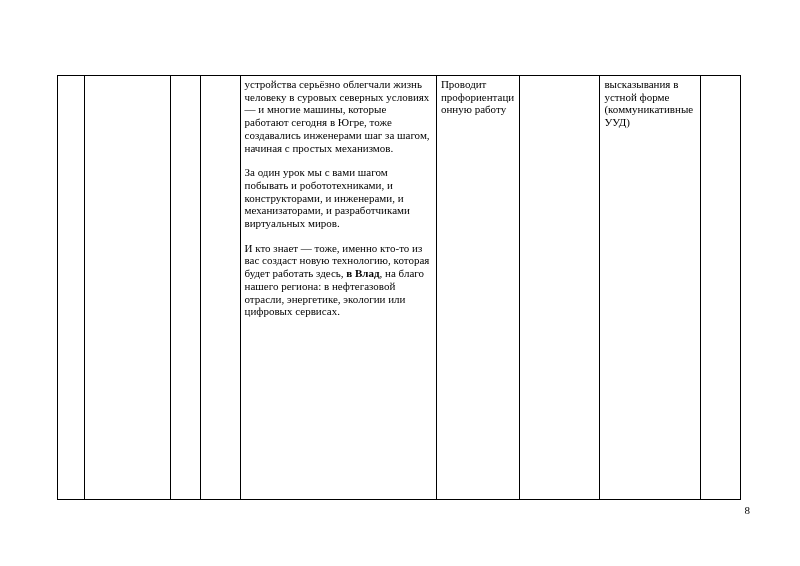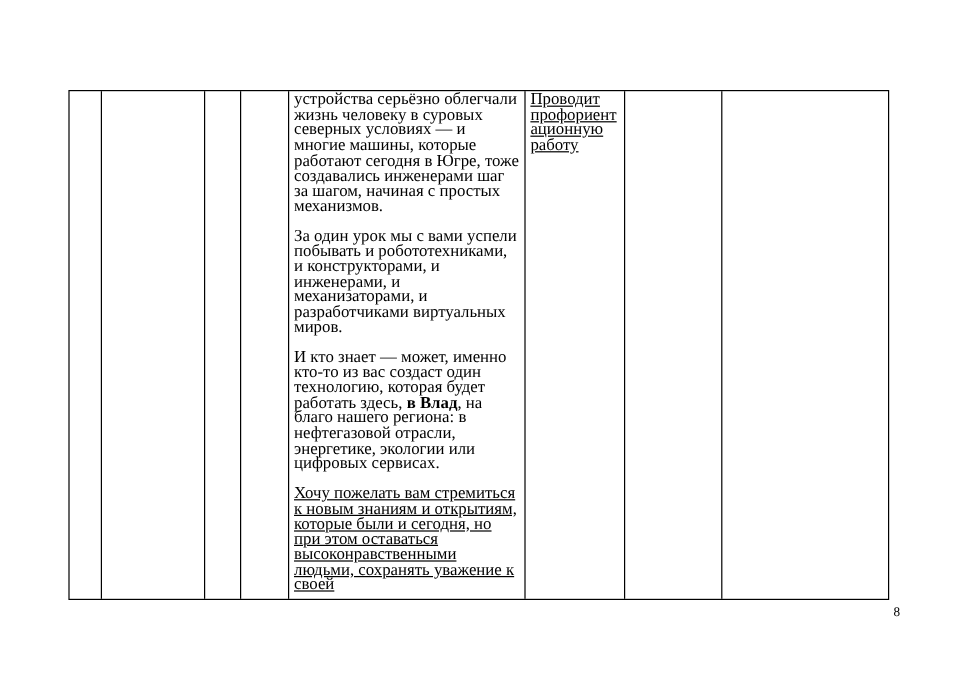--- a/index.html
+++ b/index.html
@@ -20,62 +20,64 @@
     left: 57px; top: 75px;
     width: 684px; height: 425px;
     display: flex;
     border: 1px solid #000;
     background: #fff;
   }
   .cell {
     height: 100%;
     border-right: 1px solid #000;
     padding: 2px 4px;
-    font-size: 14px;
+    font-size: 11px;
     line-height: 12.7px;
     overflow: hidden;
     overflow-wrap: break-word;
     word-break: break-word;
   }
   .cell:last-child { border-right: none; }
   .c1 { width: 27px; }
   .c2 { width: 86px; }
   .c3 { width: 30px; }
   .c4 { width: 40px; }
   .c5 { width: 197px; }
   .c6 { width: 83px; }
   .c7 { width: 81px; }
   .c8 { width: 101px; }
   .c9 { width: 39px; }
   .para { margin: 0 0 12px 0; }
-  .para:last-child { margin-bottom: 0; text-decoration: underline; }
+  .para:last-child { margin-bottom: 0; }
   .bold { font-weight: bold; }
   .page-number {
     position: absolute;
     left: 730px; top: 504px;
     width: 20px;
     text-align: right;
     font-size: 11px;
   }
 </style>
 </head>
 <body>
 
 <div class="page">
   <div class="doc-table">
     <div class="cell c1"></div>
     <div class="cell c2"></div>
     <div class="cell c3"></div>
     <div class="cell c4"></div>
     <div class="cell c5">
         <p class="para"><span>устройства серьёзно облегчали жизнь человеку в суровых северных условиях — и многие машины, которые работают сегодня в Югре, тоже создавались инженерами шаг за шагом, начиная с простых механизмов.</span></p>
-        <p class="para"><span>За один урок мы с вами успели побывать и робототехниками, и конструкторами, и инженерами, и механизаторами, и разработчиками виртуальных миров.</span></p>
-        <p class="para"><span>И кто знает — может, именно кто-то из вас создаст один технологию, которая будет работать здесь, </span><span class="bold">в Влад</span><span>, на благо нашего региона: в нефтегазовой отрасли, энергетике, экологии или цифровых сервисах.</span></p>
-        <p class="para"><span>Хочу пожелать вам стремиться к новым знаниям и открытиям, которые были и сегодня, но при этом оставаться высоконравственными людьми, сохранять уважение к своей</span></p>
+        <p class="para"><span>За один урок мы с вами шагом побывать и робототехниками, и конструкторами, и инженерами, и механизаторами, и разработчиками виртуальных миров.</span></p>
+        <p class="para"><span>И кто знает — тоже, именно кто-то из вас создаст новую технологию, которая будет работать здесь, </span><span class="bold">в Влад</span><span>, на благо нашего региона: в нефтегазовой отрасли, энергетике, экологии или цифровых сервисах.</span></p>
       </div>
     <div class="cell c6">
       <p class="para">Проводит профориентационную работу</p>
     </div>
     <div class="cell c7"></div>
+    <div class="cell c8">
+      <p class="para">высказывания в устной форме (коммуникативные УУД)</p>
+    </div>
     <div class="cell c9"></div>
   </div>
   <div class="page-number">8</div>
 </div>
 
 </body></html>

